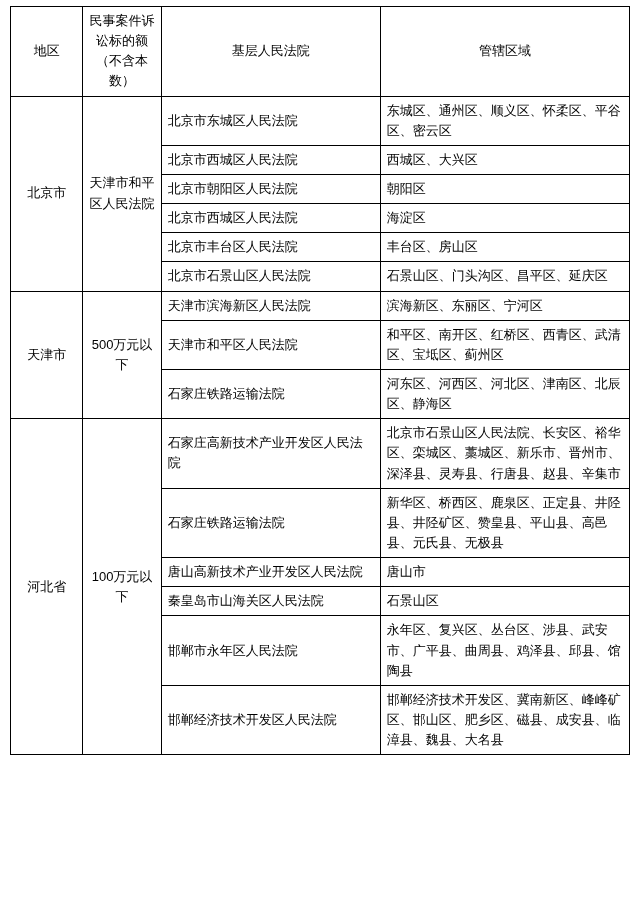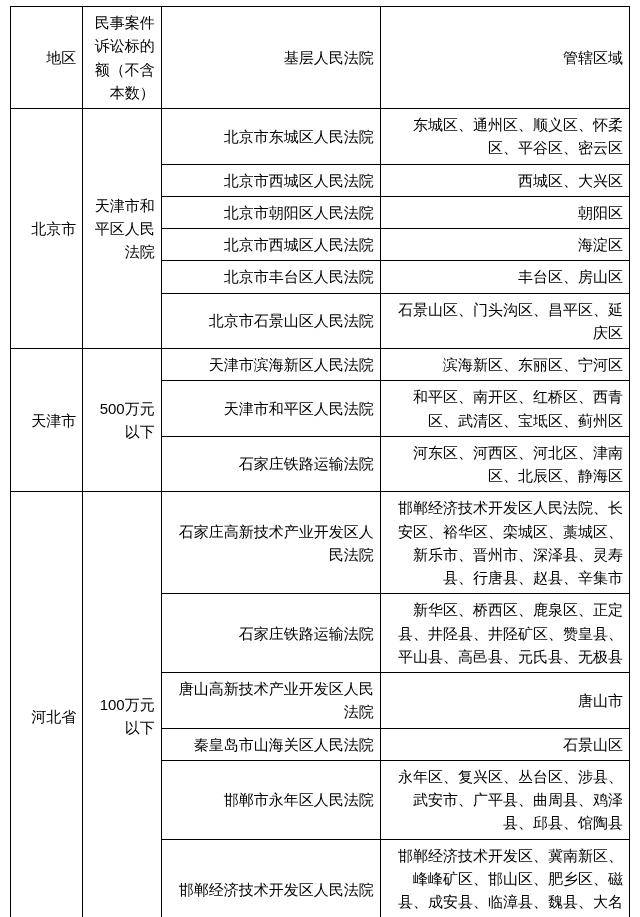--- a/index.html
+++ b/index.html
@@ -24,24 +24,23 @@
     border-collapse: collapse;
     width: 620px;
     margin: 6px 10px 0 10px;
     table-layout: fixed;
   }
   table.jurisdiction td,
   table.jurisdiction th {
     border: 1px solid #000000;
     vertical-align: middle;
     font-weight: normal;
-    font-size: 15px;
+    font-size: 13px;
     line-height: 1.55;
     padding: 4px 6px;
-    text-align: right;
   }
   .col-region   { width: 72px; }
   .col-amount   { width: 78px; }
   .col-court    { width: 218px; }
   .col-area     { width: 248px; }
 
   thead td {
     text-align: center;
     padding: 8px 6px;
   }
@@ -129,21 +128,21 @@
       </tr>
       <tr>
         <td class="court-cell">石家庄铁路运输法院</td>
         <td class="area-cell">河东区、河西区、河北区、津南区、北辰区、静海区</td>
       </tr>
 
       <tr>
         <td class="region-cell" rowspan="6">河北省</td>
         <td class="amount-cell" rowspan="6">100万元以下</td>
         <td class="court-cell">石家庄高新技术产业开发区人民法院</td>
-        <td class="area-cell">邯郸经济技术开发区人民法院、长安区、裕华区、栾城区、藁城区、新乐市、晋州市、深泽县、灵寿县、行唐县、赵县、辛集市</td>
+        <td class="area-cell">北京市石景山区人民法院、长安区、裕华区、栾城区、藁城区、新乐市、晋州市、深泽县、灵寿县、行唐县、赵县、辛集市</td>
       </tr>
       <tr>
         <td class="court-cell">石家庄铁路运输法院</td>
         <td class="area-cell">新华区、桥西区、鹿泉区、正定县、井陉县、井陉矿区、赞皇县、平山县、高邑县、元氏县、无极县</td>
       </tr>
       <tr>
         <td class="court-cell">唐山高新技术产业开发区人民法院</td>
         <td class="area-cell">唐山市</td>
       </tr>
       <tr>

